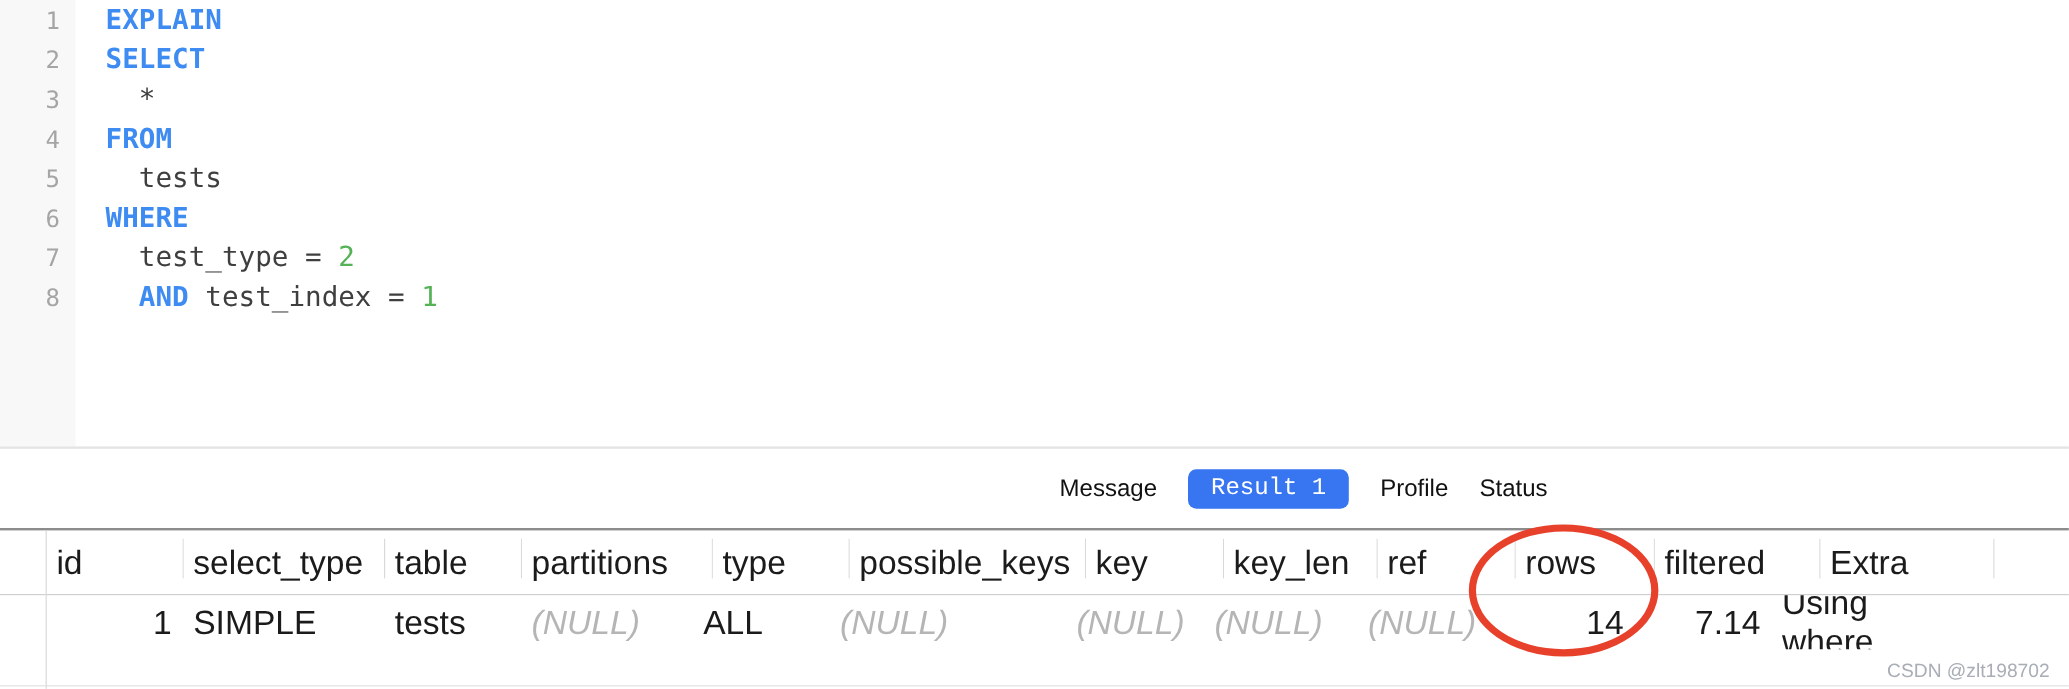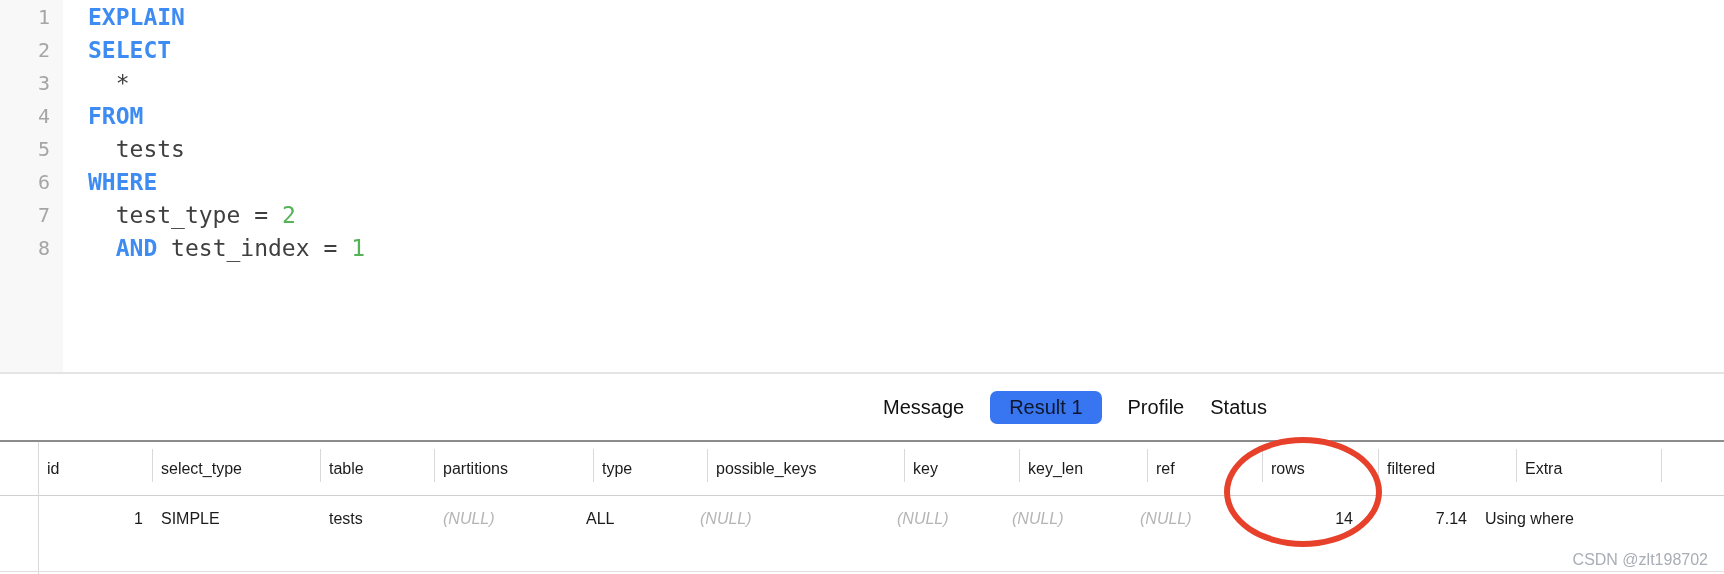--- a/index.html
+++ b/index.html
@@ -21,32 +21,32 @@
     font-family:"DejaVu Sans Mono",monospace;font-size:23px;color:var(--code-text);}
   .code-line .ln{flex:0 0 50px;text-align:right;color:var(--line-num);font-size:20px;}
   .code-line .code{margin-left:38px;}
   .tok-kw{color:var(--keyword);font-weight:bold;}
   .tok-num{color:var(--number);}
 
   
   .editor-divider{position:absolute;left:0;top:372px;width:1724px;height:2px;background:var(--divider);}
   .tabbar{position:absolute;left:883px;top:374px;height:66px;display:flex;align-items:center;gap:26px;}
   .tab{font-size:20px;color:#111;cursor:default;}
-  .tab.active{background:var(--accent);color:#0f172a;border-radius:7px;padding:5px 19px;}
+  .tab.active{background:var(--accent);color:#ffffff;border-radius:7px;padding:5px 19px;font-family:Liberation Mono, monospace;}
 
   
   .results{position:absolute;left:0;top:440px;width:1724px;height:134px;background:#fff;}
   .t-topline{position:absolute;left:0;top:0;width:1724px;height:2px;background:var(--table-top);}
   .sel-line{position:absolute;left:38px;top:2px;bottom:0;width:1px;background:var(--grid-line);}
   .header-row{position:absolute;left:0;top:2px;height:53px;display:flex;align-items:center;width:1724px;}
   .header-bottom{position:absolute;left:0;top:55px;width:1724px;height:1px;background:#d0d0d0;}
   .data-row{position:absolute;left:0;top:56px;height:45px;display:flex;align-items:center;width:1724px;}
   .sel-col{flex:0 0 38px;height:100%;}
   .th,.td{flex:0 0 auto;height:100%;display:flex;align-items:center;padding:0 9px;
-    font-size:16px;color:var(--cell-text);position:relative;overflow:hidden;}
+    font-size:28px;color:var(--cell-text);position:relative;overflow:hidden;}
   .th.sep::before{content:"";position:absolute;left:0;top:7px;bottom:13px;width:1px;background:var(--grid-line);}
   .td.num{justify-content:flex-end;}
   .td.nul{color:var(--null-text);font-style:italic;}
   .bottom-line{position:absolute;left:0;top:131px;width:1724px;height:1px;background:#e0e0e0;}
 
   
   .red-ellipse{position:absolute;left:1224px;top:437px;width:158px;height:110px;
     border:6px solid var(--annotation);border-radius:50%;z-index:5;}
   .watermark{position:absolute;right:16px;bottom:5px;font-size:16px;color:var(--watermark);z-index:6;}
 </style>

